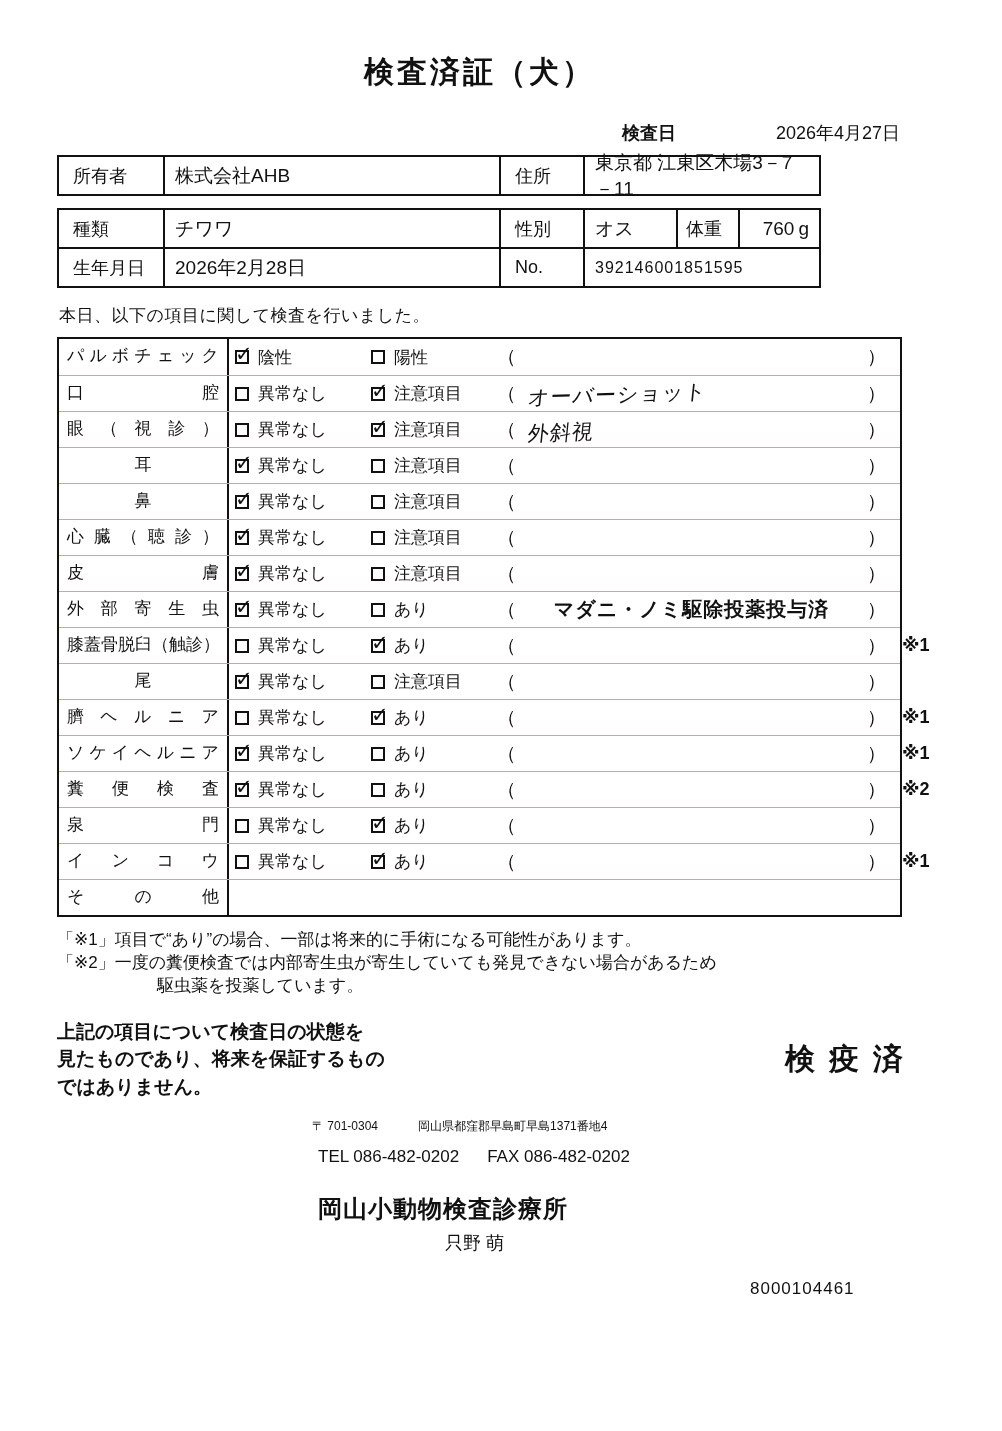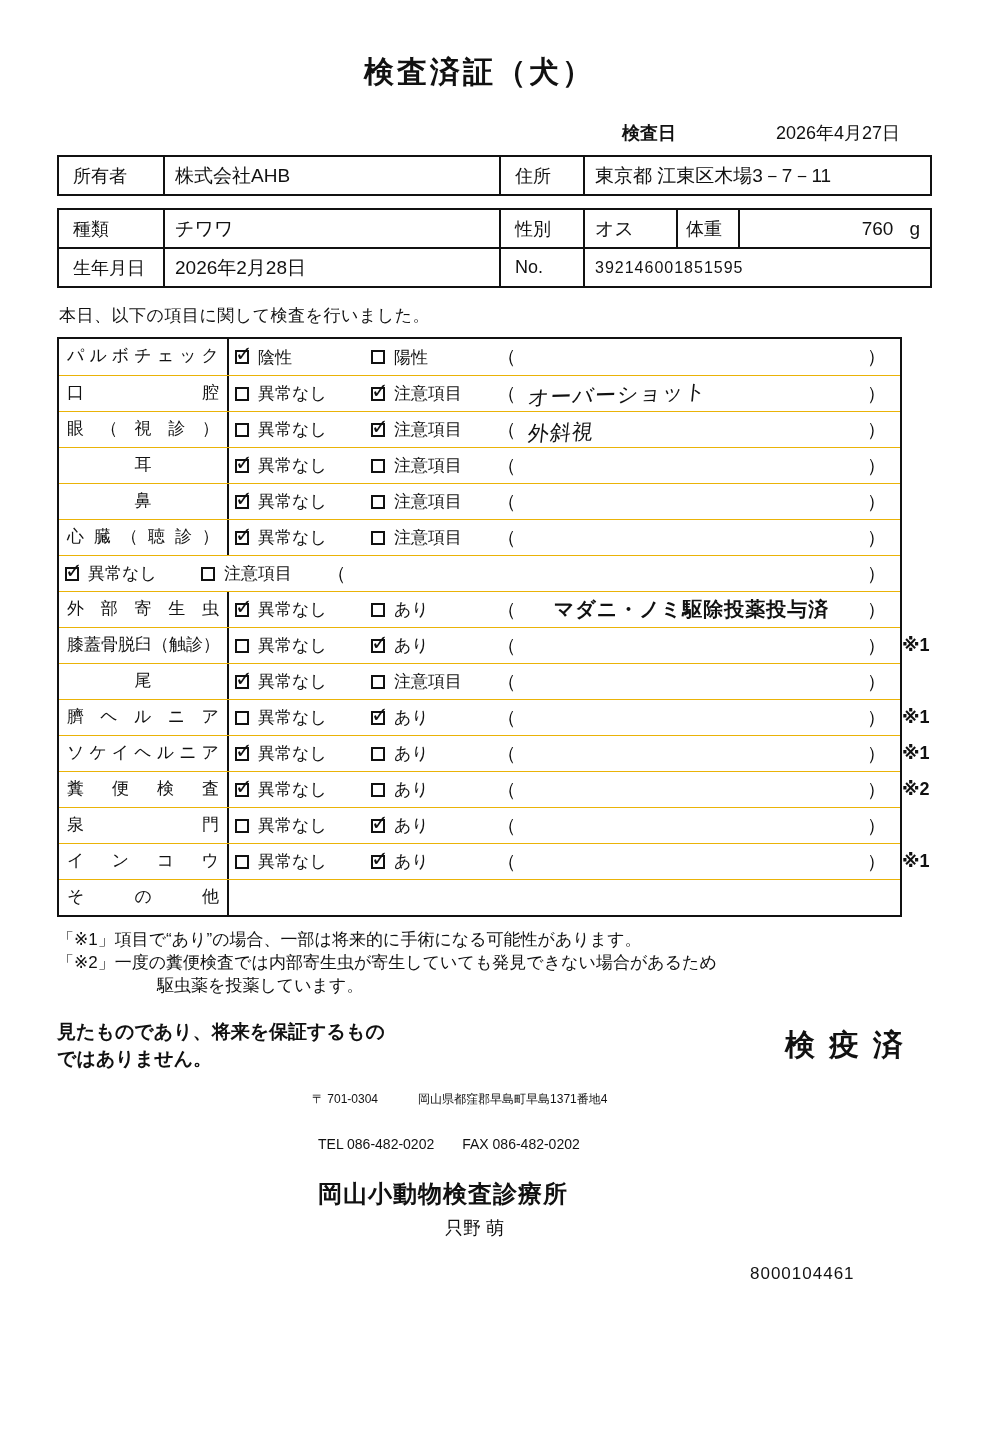--- a/index.html
+++ b/index.html
@@ -18,35 +18,35 @@
     width:845px; margin-bottom:28px;
   }
 
   .date-line {
     width:845px; display:flex; justify-content:flex-end; gap:100px;
     font-size:18px; margin-bottom:10px; padding-right:2px;
   }
   .date-line .lbl { font-weight:bold; }
 
   
-  .tbl { border:2px solid #111; width:875px; }
+  .tbl { border:2px solid #111; width:764px; }
   .trow { display:flex; border-top:2px solid #111; }
   .trow:first-child { border-top:none; }
   .tcell { border-left:2px solid #111; display:flex; align-items:center; padding:0 10px; height:37px; font-size:19px; }
   .tcell:first-child { border-left:none; }
   .lblc { justify-content:flex-start; padding-left:14px; font-size:18px; }
   .owner-tbl { margin-bottom:12px; }
 
   .w-lbl1 { width:104px; }
   .w-val1 { width:336px; }
   .w-lbl2 { width:84px; }
   .w-val2 { flex:1; }
   .w-sexv { width:93px; }
   .w-wlbl { width:62px; padding-left:8px; }
-  .w-wval { flex:1; justify-content:flex-end; gap:16px; padding-right:10px; }
+  .w-wval { flex:1; justify-content:flex-end; gap:4px; padding-right:10px; }
 
   .intro { font-size:17px; margin:16px 0 10px 2px; letter-spacing:0.5px; }
 
   
   .items-tbl { border:2px solid #111; width:845px; position:relative; }
   .irow { display:flex; align-items:stretch; height:36px; border-top:1px solid #eab308; position:relative; }
   .irow:first-child { border-top:none; }
   .iname {
     width:170px; border-right:2px solid #111; padding:0 8px;
     font-size:17px; display:block; line-height:34px;
@@ -83,21 +83,21 @@
 
   .bottom-row { display:flex; margin-top:20px; width:900px; }
   .disclaimer { font-size:19px; font-weight:bold; line-height:1.45; width:420px; }
   .stamp {
     margin-left:auto; margin-right:40px; align-self:center;
     font-size:30px; font-weight:bold; letter-spacing:14px;text-align:right;
   }
 
   .clinic-block { margin-top:18px; }
   .addr-line { margin-left:255px; font-size:12px; display:flex; gap:40px; }
-  .tel-line { margin-left:261px; margin-top:28px; font-size:14px; display:flex; gap:28px; }
+  .tel-line { margin-left:261px; margin-top:12px; font-size:17px; display:flex; gap:28px; }
   .clinic-name { margin-left:261px; margin-top:26px; font-size:24px; font-weight:bold; letter-spacing:1px; }
   .vet-name { margin-left:388px; margin-top:6px; font-size:18px; }
   .serial { margin-left:693px; margin-top:24px; font-size:17px; letter-spacing:1px; }
 </style>
 </head>
 <body>
 
 <div class="page">
 
   <div class="doc-title">検査済証（犬）</div>
@@ -266,20 +266,21 @@
         </div>
       <div class="inote">
           <span class="paren">（</span>
           <span class="note-text" data-style=""></span>
           <span class="paren">）</span>
         </div>
       <span class="mark"></span>
     </div>
 
     <div class="irow">
+      <div class="iname">皮膚</div>
       <div class="iopt1">
           <span class="opt">
             <span class="cb" data-checked="true"></span>
             <span>異常なし</span>
           </span>
         </div>
       <div class="iopt2">
           <span class="opt">
             <span class="cb" data-checked="false"></span>
             <span>注意項目</span>
@@ -477,20 +478,21 @@
   </div>
 
   <div class="footnotes">
     <div>「※1」項目で“あり”の場合、一部は将来的に手術になる可能性があります。</div>
     <div>「※2」一度の糞便検査では内部寄生虫が寄生していても発見できない場合があるため</div>
     <div class="indent">駆虫薬を投薬しています。</div>
   </div>
 
   <div class="bottom-row">
     <div class="disclaimer">
+      <div>上記の項目について検査日の状態を</div>
       <div>見たものであり、将来を保証するもの</div>
       <div>ではありません。</div>
     </div>
     <div class="stamp">検疫済</div>
   </div>
 
   <div class="clinic-block">
     <div class="addr-line">
       <span>〒 701-0304</span>
       <span>岡山県都窪郡早島町早島1371番地4</span>

